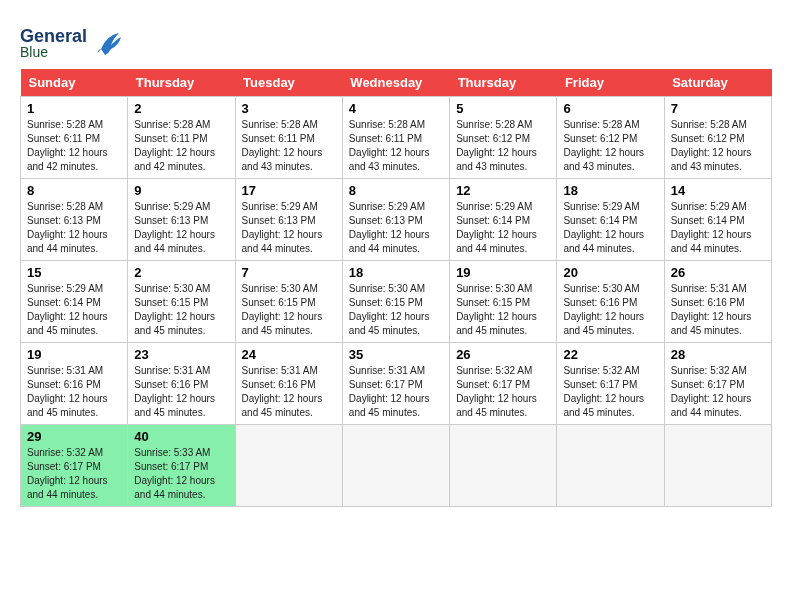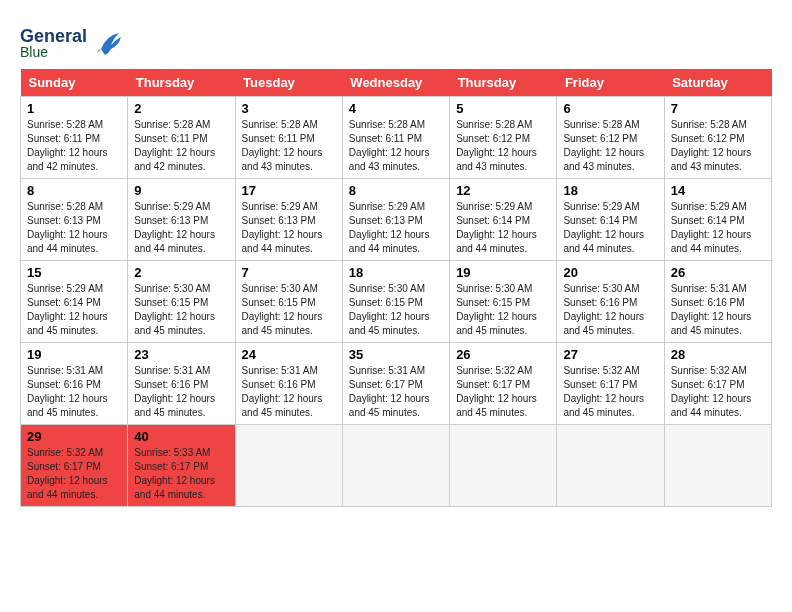--- a/index.html
+++ b/index.html
@@ -50,21 +50,21 @@
     }
     .calendar-table td {
       border: 1px solid #ccc;
       vertical-align: top;
       padding: 4px 6px;
       height: 80px;
       width: 14.28%;
       background: #fff;
     }
     .calendar-table tr:last-child td {
-      background: #ef4444;
+      background: #86efac;
     }
     .day-num {
       font-size: 13px;
       font-weight: bold;
       display: block;
       margin-bottom: 2px;
     }
     .day-info {
       font-size: 10px;
       color: #222;
@@ -214,21 +214,21 @@
       </td>
         <td>
         <span class="day-num">35</span>
         <span class="day-info">Sunrise: 5:31 AM<br>Sunset: 6:17 PM<br>Daylight: 12 hours and 45 minutes.</span>
       </td>
         <td>
         <span class="day-num">26</span>
         <span class="day-info">Sunrise: 5:32 AM<br>Sunset: 6:17 PM<br>Daylight: 12 hours and 45 minutes.</span>
       </td>
         <td>
-        <span class="day-num">27</span>
+        <span class="day-num">22</span>
         <span class="day-info">Sunrise: 5:32 AM<br>Sunset: 6:17 PM<br>Daylight: 12 hours and 45 minutes.</span>
       </td>
         <td>
         <span class="day-num">28</span>
         <span class="day-info">Sunrise: 5:32 AM<br>Sunset: 6:17 PM<br>Daylight: 12 hours and 44 minutes.</span>
       </td>
       </tr>
       <tr>
         <td>
         <span class="day-num">29</span>

